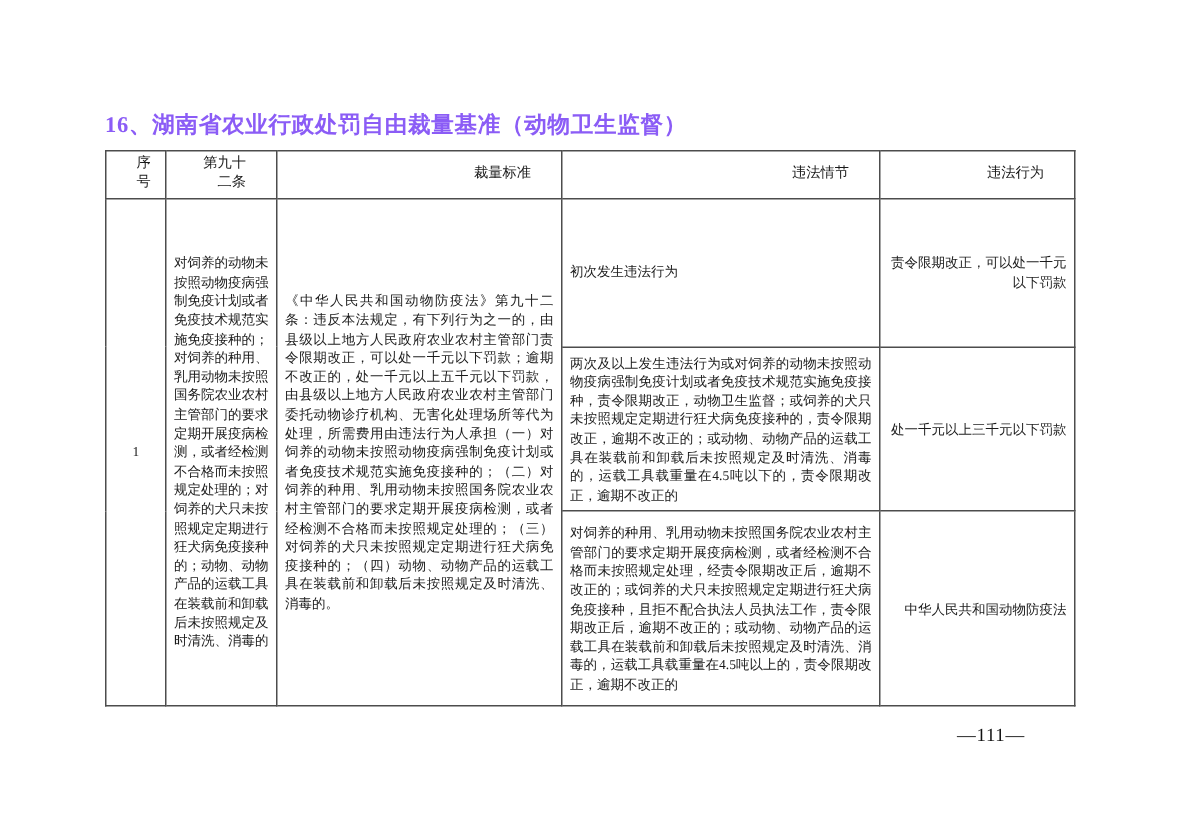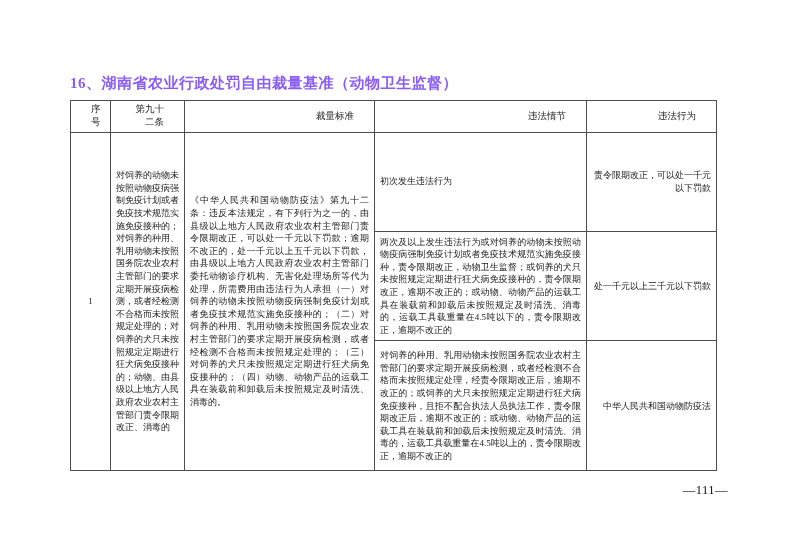--- a/index.html
+++ b/index.html
@@ -67,21 +67,21 @@
     text-align: right;
   }
   tr.sub-row-1 { height: 99px; }
   tr.sub-row-2 { height: 99px; }
   tr.sub-row-3 { height: 130px; }
   .page-number {
     position: absolute;
     left: 638px;
     top: 483px;
     width: 90px;
-    text-align: right;
+    text-align: left;
     font-size: 12.5px;
     letter-spacing: 0.5px;
     color: #111111;
   }
 </style>
 </head>
 <body>
 
 <div class="page">
 
@@ -99,21 +99,21 @@
       <tr class="header-row">
         <th>序号</th>
         <th>第九十二条</th>
         <th>裁量标准</th>
         <th>违法情节</th>
         <th>违法行为</th>
       </tr>
 
       <tr class="sub-row-1">
         <td class="c-index" rowspan="3">1</td>
-        <td class="c-behavior" rowspan="3">对饲养的动物未按照动物疫病强制免疫计划或者免疫技术规范实施免疫接种的；对饲养的种用、乳用动物未按照国务院农业农村主管部门的要求定期开展疫病检测，或者经检测不合格而未按照规定处理的；对饲养的犬只未按照规定定期进行狂犬病免疫接种的；动物、由县级以上地方人民政府农业农村主管部门责令限期改正、消毒的</td>
+        <td class="c-behavior" rowspan="3">对饲养的动物未按照动物疫病强制免疫计划或者免疫技术规范实施免疫接种的；对饲养的种用、乳用动物未按照国务院农业农村主管部门的要求定期开展疫病检测，或者经检测不合格而未按照规定处理的；对饲养的犬只未按照规定定期进行狂犬病免疫接种的；动物、动物产品的运载工具在装载前和卸载后未按照规定及时清洗、消毒的</td>
         <td class="c-basis" rowspan="3">《中华人民共和国动物防疫法》第九十二条：违反本法规定，有下列行为之一的，由县级以上地方人民政府农业农村主管部门责令限期改正，可以处一千元以下罚款；逾期不改正的，处一千元以上五千元以下罚款，由县级以上地方人民政府农业农村主管部门委托动物诊疗机构、无害化处理场所等代为处理，所需费用由违法行为人承担（一）对饲养的动物未按照动物疫病强制免疫计划或者免疫技术规范实施免疫接种的；（二）对饲养的种用、乳用动物未按照国务院农业农村主管部门的要求定期开展疫病检测，或者经检测不合格而未按照规定处理的；（三）对饲养的犬只未按照规定定期进行狂犬病免疫接种的；（四）动物、动物产品的运载工具在装载前和卸载后未按照规定及时清洗、消毒的。</td>
         <td class="c-circ">初次发生违法行为</td>
         <td class="c-std">责令限期改正，可以处一千元以下罚款</td>
       </tr>
 
       <tr class="sub-row-2">
         <td class="c-circ">两次及以上发生违法行为或对饲养的动物未按照动物疫病强制免疫计划或者免疫技术规范实施免疫接种，责令限期改正，动物卫生监督；或饲养的犬只未按照规定定期进行狂犬病免疫接种的，责令限期改正，逾期不改正的；或动物、动物产品的运载工具在装载前和卸载后未按照规定及时清洗、消毒的，运载工具载重量在4.5吨以下的，责令限期改正，逾期不改正的</td>
         <td class="c-std">处一千元以上三千元以下罚款</td>
       </tr>
 

